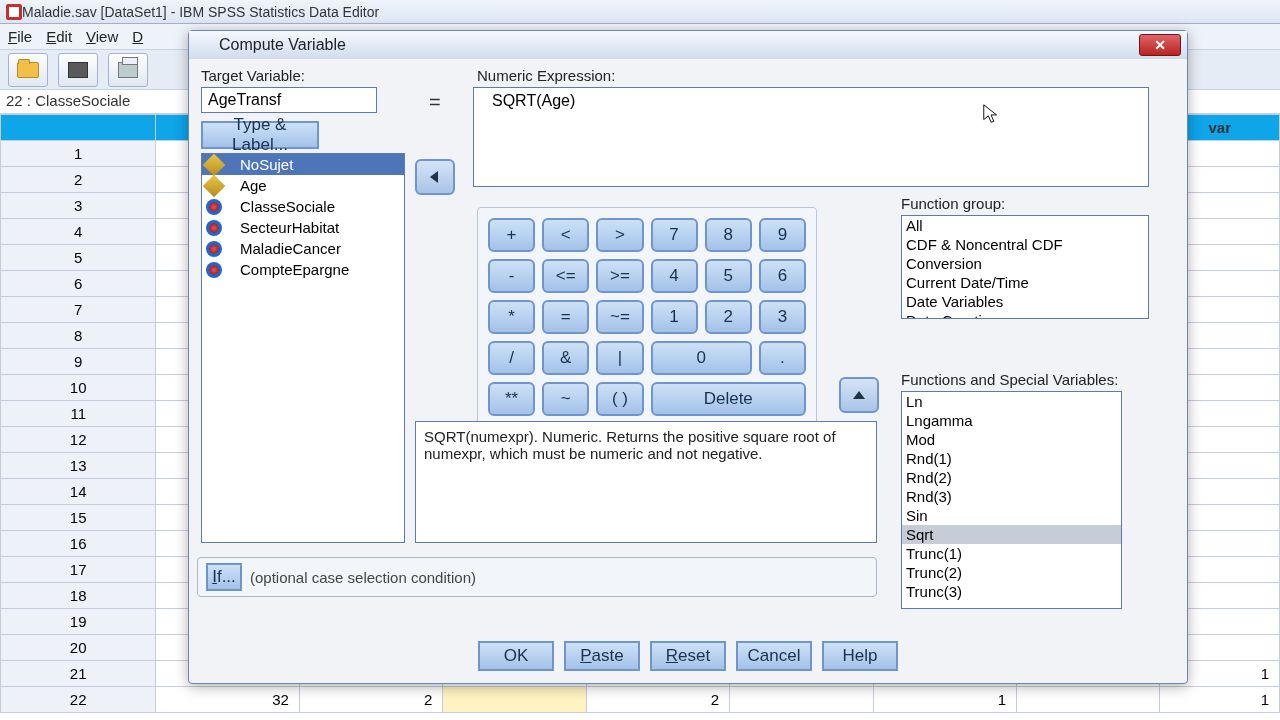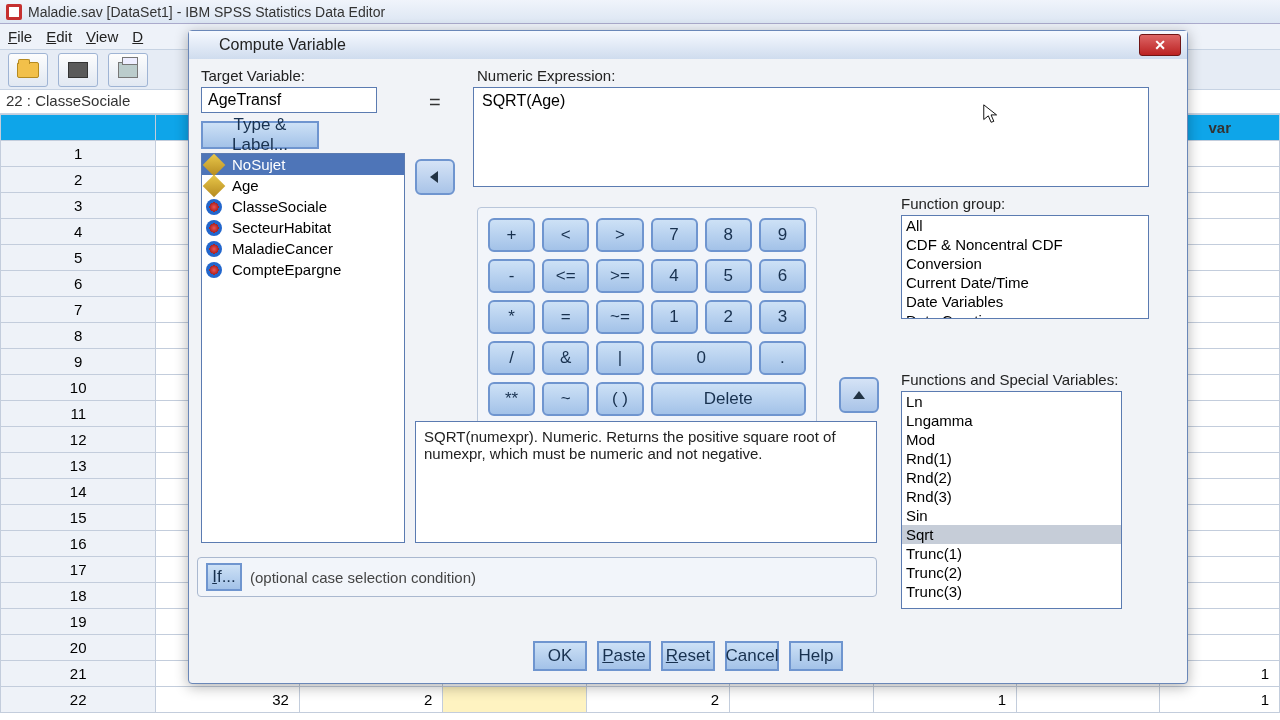--- a/index.html
+++ b/index.html
@@ -1,19 +1,19 @@
 <!DOCTYPE html>
 <html><head>
 <meta charset="utf-8">
 <style>
 * { box-sizing: border-box; margin: 0; padding: 0; font-family: "Segoe UI", Tahoma, sans-serif; }
 body { background: #e8eef5; width: 1280px; height: 720px; overflow: hidden; position: relative; font-size: 14px; }
 
 
-.main-titlebar { height: 24px; background: linear-gradient(#f0f4fb,#dce6f3); display:flex; align-items:center; padding:0 6px; gap:6px; border-bottom:1px solid #aac; }
+.main-titlebar { height: 24px; background: linear-gradient(#f0f4fb,#dce6f3); display:flex; align-items:center; padding:0 6px; border-bottom:1px solid #aac; }
 .main-titlebar .spss-icon { width:16px; height:16px; background:#c53030; border-radius:2px; position:relative; }
 .main-titlebar .spss-icon::after{content:"";position:absolute;inset:3px;background:#fff;}
 .main-title { font-size:14px; color:#333; }
 
 
 .menubar { height:26px; background:#eef2f9; display:flex; align-items:center; padding:0 8px; gap:14px; border-bottom:1px solid #c7d3e3; font-size:15px; }
 .menubar span { color:#222; cursor:default; }
 .menubar span u { text-decoration:underline; }
 
 
@@ -46,27 +46,27 @@
 
 .dlg-body { padding:14px 16px 10px 16px; position:relative; flex:1; }
 
 .lbl { font-size:15px; color:#222; }
 
 
 .target-lbl { position:absolute; top:8px; left:12px; }
 .target-input { position:absolute; top:28px; left:12px; width:176px; height:26px; border:1px solid #5b7bb1; padding:2px 6px; font-size:16px; background:#fff;}
 .eq-sign { position:absolute; top:32px; left:240px; font-size:20px; color:#333; }
 .numexpr-lbl { position:absolute; top:8px; left:288px; }
-.numexpr-ta { position:absolute; top:28px; left:284px; width:676px; height:100px; border:1px solid #5b7bb1; background:#fff; padding:4px 8px; font-size:16px; resize:none;}
+.numexpr-ta { position:absolute; top:28px; left:284px; width:676px; height:100px; border:1px solid #5b7bb1; background:#fff; padding:4px 18px; font-size:16px; resize:none;}
 
 .type-label-btn { position:absolute; top:62px; left:12px; width:118px; height:28px; }
 
 
 .var-list { position:absolute; top:94px; left:12px; width:204px; height:390px; background:#fff; border:1px solid #5b7bb1; overflow:auto; }
-.var-item { display:flex; align-items:center; gap:10px; padding:2px 4px; font-size:15px; }
+.var-item { display:flex; align-items:center; gap:18px; padding:2px 4px; font-size:15px; }
 .var-item.sel { background:#4e75b8; color:#fff; }
 .nominal-ic{width:16px;height:16px;border-radius:50%;background:radial-gradient(#e55,#a22 40%,#26c 41%,#26c);}
 .scale-ic{width:16px;height:16px;background:linear-gradient(135deg,#e9c84a,#b58a20);transform:rotate(45deg);}
 
 
 .move-left-btn { position:absolute; top:100px; left:226px; }
 .sq-btn { width:40px; height:36px; background:linear-gradient(#d5e3f6,#a9c4e8); border:2px solid #6f95cf; border-radius:6px; display:flex; align-items:center; justify-content:center; font-size:18px; color:#234;}
 .up-btn { position:absolute; top:318px; left:650px; }
 
 
@@ -91,21 +91,21 @@
 .desc-box { position:absolute; top:362px; left:226px; width:462px; height:122px; border:1px solid #5b7bb1; background:#fff; padding:6px 8px; font-size:15px; color:#222;}
 
 
 .if-row { position:absolute; top:498px; left:8px; width:680px; height:40px; border:1px solid #aab8cf; border-radius:4px; display:flex; align-items:center; gap:8px; padding:4px 8px; background:#f2f5fa;}
 .btn3d { background:linear-gradient(#cde1f6,#a3c2e8); border:2px solid #6f95cf; border-radius:0; font-size:17px; color:#18314f; display:flex; align-items:center; justify-content:center; padding:0 6px;}
 .if-btn { width:36px; height:28px; }
 .if-text { color:#444; font-size:15px; }
 
 
 .btn-row { position:absolute; bottom:12px; left:0; right:0; display:flex; justify-content:center; gap:10px;}
-.btn-row .btn3d { width:54px; height:30px; }
+.btn-row .btn3d { width:76px; height:30px; }
 
 
 .cursor-artifact { position:absolute; top:44px; right:184px; width:22px; height:22px; pointer-events:none; }
 .cursor-artifact svg { width:22px; height:22px; }
 </style>
 </head>
 <body>
 
 <div class="main-titlebar">
   <div class="spss-icon"></div>

